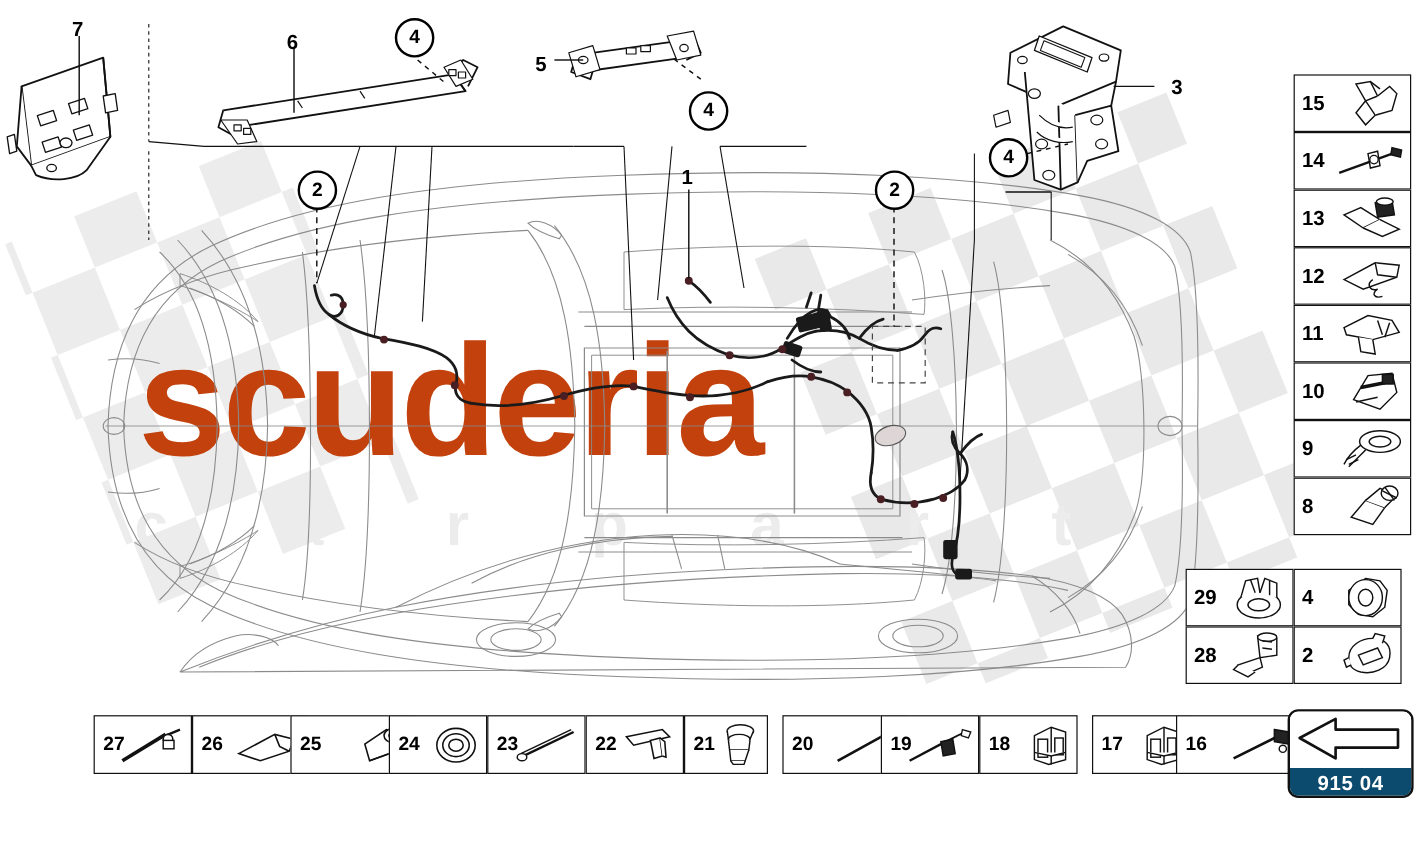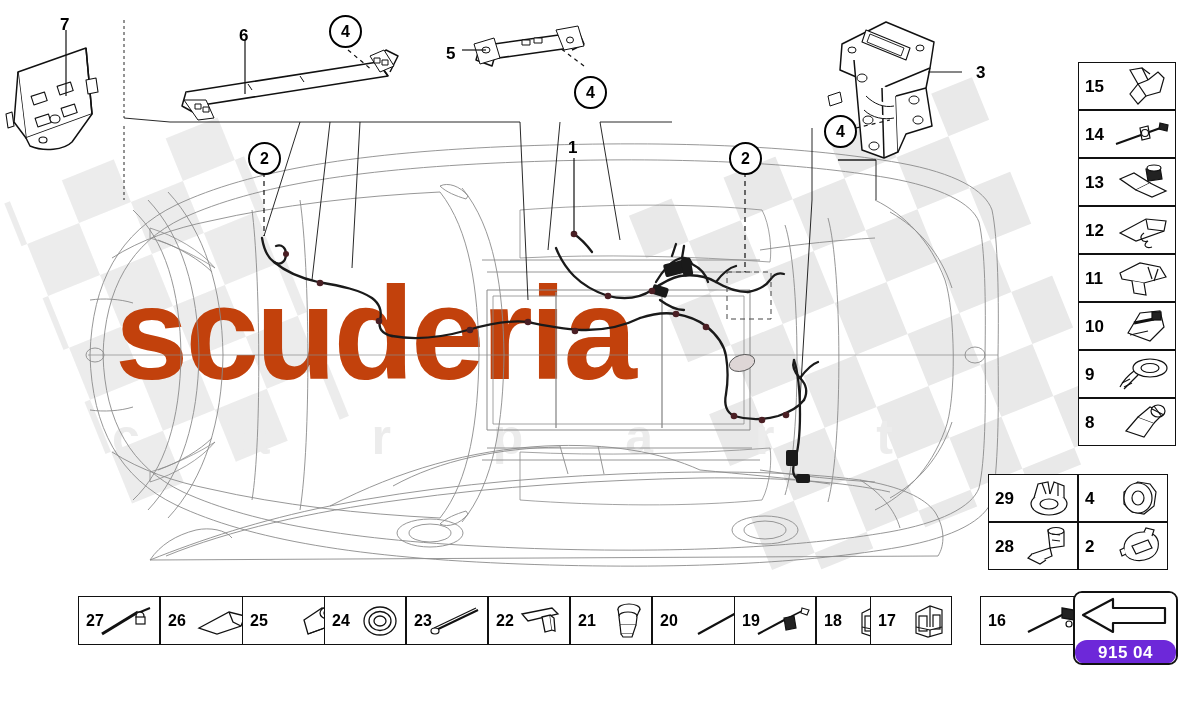--- a/index.html
+++ b/index.html
@@ -60,23 +60,23 @@
   #quad .cell{width:90px;height:48px;}
 
   
   #backbtn{
     position:absolute;left:1073px;top:591px;width:105px;height:74px;
     border:2px solid #111;border-radius:9px;background:#fff;
     box-sizing:border-box;overflow:hidden;z-index:8;
   }
   #backbtn .arrowbox{height:47px;position:relative;background:#fff;}
   #backbtn .code{
-    height:25px;background:#6d28d9;color:#fff;
+    height:25px;background:#0c4a6e;color:#fff;
     font-size:17px;font-weight:bold;text-align:center;
-    line-height:25px;letter-spacing:.5px;border-radius:12px;
+    line-height:25px;letter-spacing:.5px;
   }
 
   
   .co{position:absolute;font-size:17px;font-weight:bold;color:#000;line-height:1;}
   .co-circ{
     position:absolute;width:33px;height:33px;border:2.2px solid #000;
     border-radius:50%;background:#fff;box-sizing:border-box;
     font-size:16px;font-weight:bold;color:#000;
     display:flex;align-items:center;justify-content:center;
   }
@@ -477,21 +477,21 @@
       <span class="art">
         <svg width="48" height="34" viewBox="0 0 48 34">
             <g stroke="#111" fill="#fff" stroke-width="1.3">
           <path d="M4,10 L34,4 L40,10 L10,17 Z"></path>
               <path d="M24,13 L32,11 L34,26 L27,28 Z"></path>
           <path d="M32,11 L36,14 L37,27 L34,26"></path>
         </g>
           </svg>
         </span>
     </div>
-    <div class="cell" style="left:492px;width:82px">
+    <div class="cell" style="left:492px;width:70px">
       <span class="num">21</span>
       <span class="art">
         <svg width="40" height="36" viewBox="0 0 40 36">
             <g stroke="#111" fill="#fff" stroke-width="1.2">
           <ellipse cx="21" cy="6" rx="11" ry="5"></ellipse>
               <path d="M10,6 L11,13 L29,13 L32,6"></path>
           <ellipse cx="20" cy="13" rx="9" ry="4"></ellipse>
               <path d="M11,14 L12,22 L28,22 L29,14"></path>
           <path d="M12,22 L13,31 L25,31 L28,22"></path>
               <path d="M13,31 L15,34 L24,34 L25,31"></path>
@@ -530,21 +530,21 @@
             <g stroke="#111" fill="#fff" stroke-width="1.2">
           <path d="M6,10 L20,3 L32,7 L32,30 L18,34 L6,30 Z"></path>
               <path d="M20,3 L20,34"></path>
           <rect x="9" y="13" width="8" height="15"></rect>
               <rect x="23" y="12" width="7" height="14"></rect>
           <path d="M6,24 L20,27 L32,24"></path>
         </g>
           </svg>
         </span>
     </div>
-    <div class="cell" style="left:792px;width:82px">
+    <div class="cell" style="left:832px;width:82px">
       <span class="num">17</span>
       <span class="art">
         <svg width="38" height="36" viewBox="0 0 38 36">
             <g stroke="#111" fill="#fff" stroke-width="1.2">
           <path d="M6,10 L20,3 L32,7 L32,30 L18,34 L6,30 Z"></path>
               <path d="M20,3 L20,34"></path>
           <rect x="9" y="13" width="8" height="15"></rect>
               <rect x="23" y="12" width="7" height="14"></rect>
           <path d="M6,24 L20,27 L32,24"></path>
         </g>

